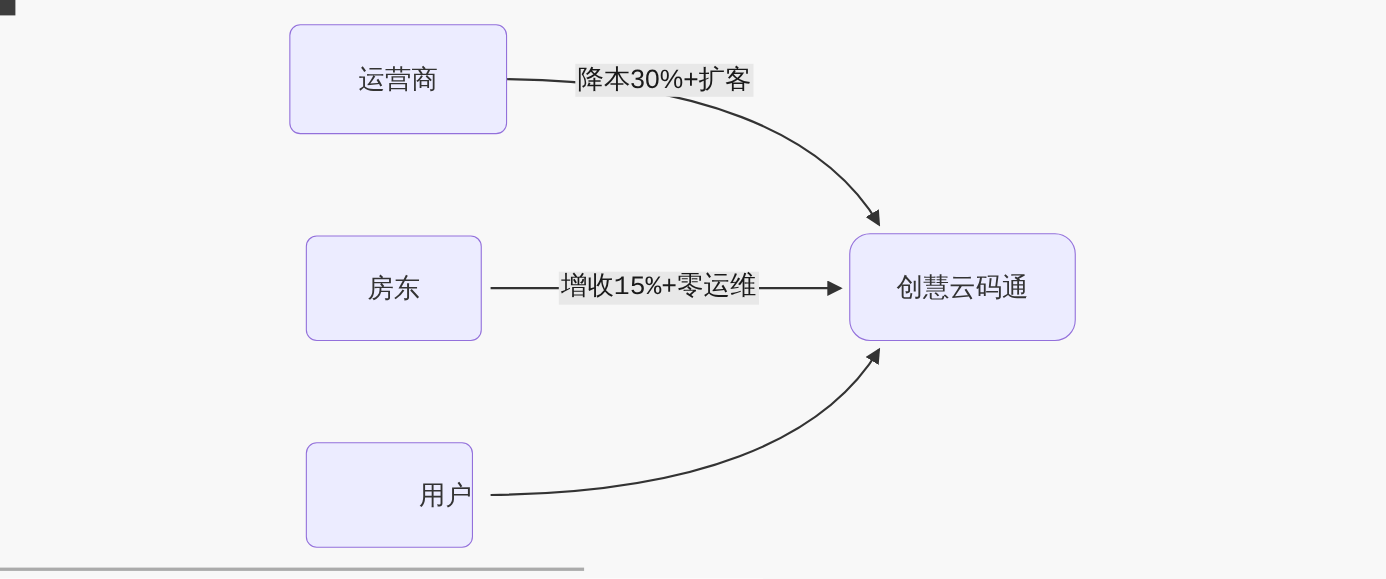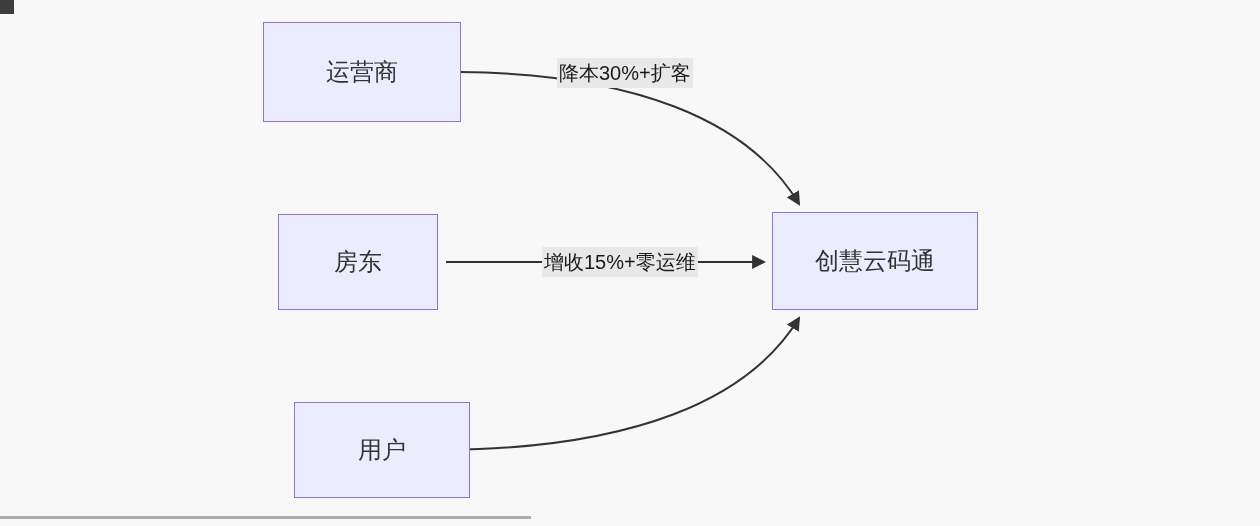--- a/index.html
+++ b/index.html
@@ -38,38 +38,37 @@
   .node {
     position: absolute;
     background: #ECECFF;
     border: 1px solid #9370DB;
     display: flex;
     align-items: center;
     justify-content: center;
     color: #333333;
     font-size: 24px;
   }
-  .node-rect { border-radius: 0; }
-  .node-rounded { border-radius: 0; }
+  .node-rect { border-radius: 10px; }
+  .node-rounded { border-radius: 19px; }
   .node-operator { left: 263px; top: 22px;  width: 198px; height: 100px; }
   .node-landlord { left: 278px; top: 214px; width: 160px; height: 96px;  }
-  .node-user     { left: 294px; top: 402px; width: 176px; height: 96px;  }
+  .node-user     { left: 278px; top: 402px; width: 152px; height: 96px; justify-content: flex-end;  }
   .node-platform { left: 772px; top: 212px; width: 206px; height: 98px;  }
   .edge-label {
     position: absolute;
     background: #e8e8e8;
     color: #1a1a1a;
-    font-size: 20px;
+    font-size: 24px;
     line-height: 30px;
     padding: 0 2px;
     white-space: nowrap;
-    margin-left: 34px;
   }
   .edge-label-1 { left: 523px; top: 58px;  }
-  .edge-label-2 { left: 508px; top: 247px; }
+  .edge-label-2 { left: 508px; top: 247px; font-family: Liberation Mono, monospace; }
   .edge-label-3 { left: 508px; top: 435px; }
 </style>
 </head>
 <body>
 
 <div class="canvas">
 
   <div class="corner-marker"></div>
 
   <svg class="edge-layer" viewBox="0 0 1260 526" xmlns="http://www.w3.org/2000/svg">

